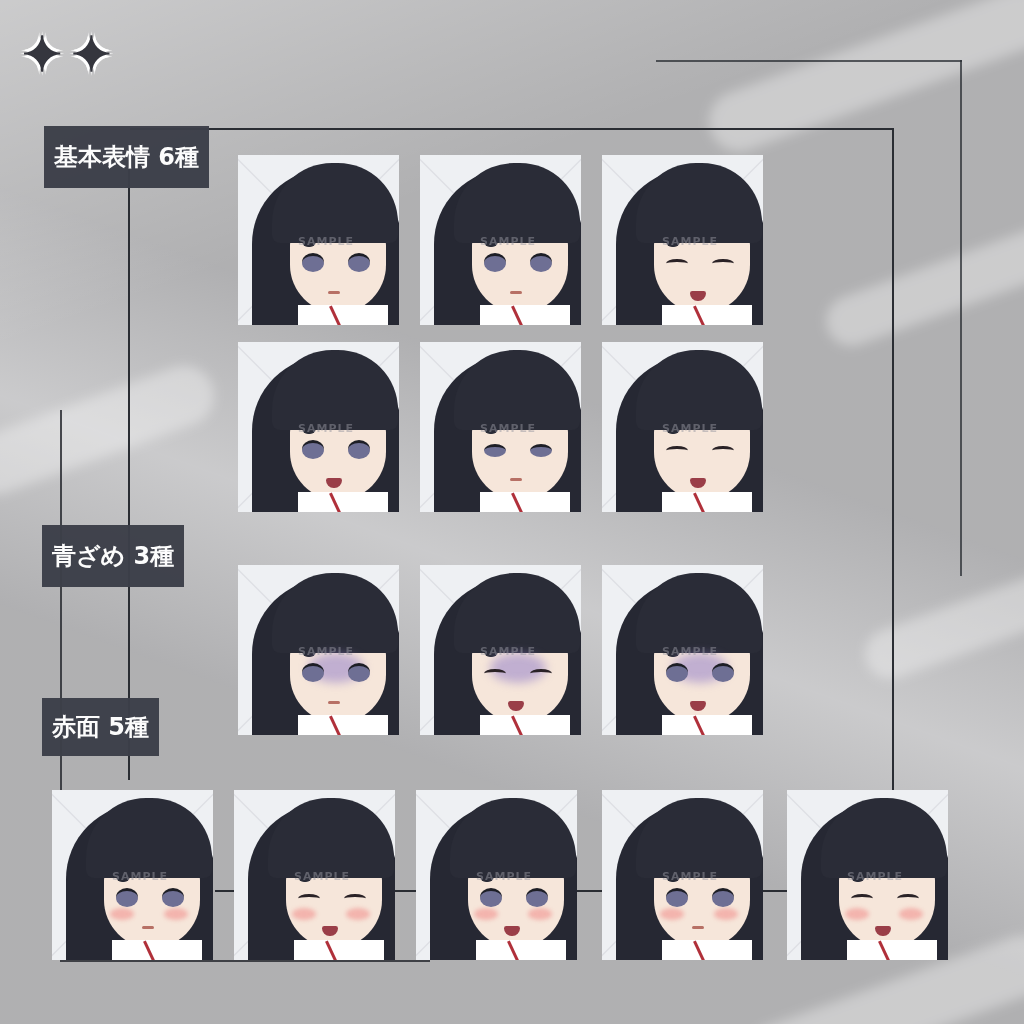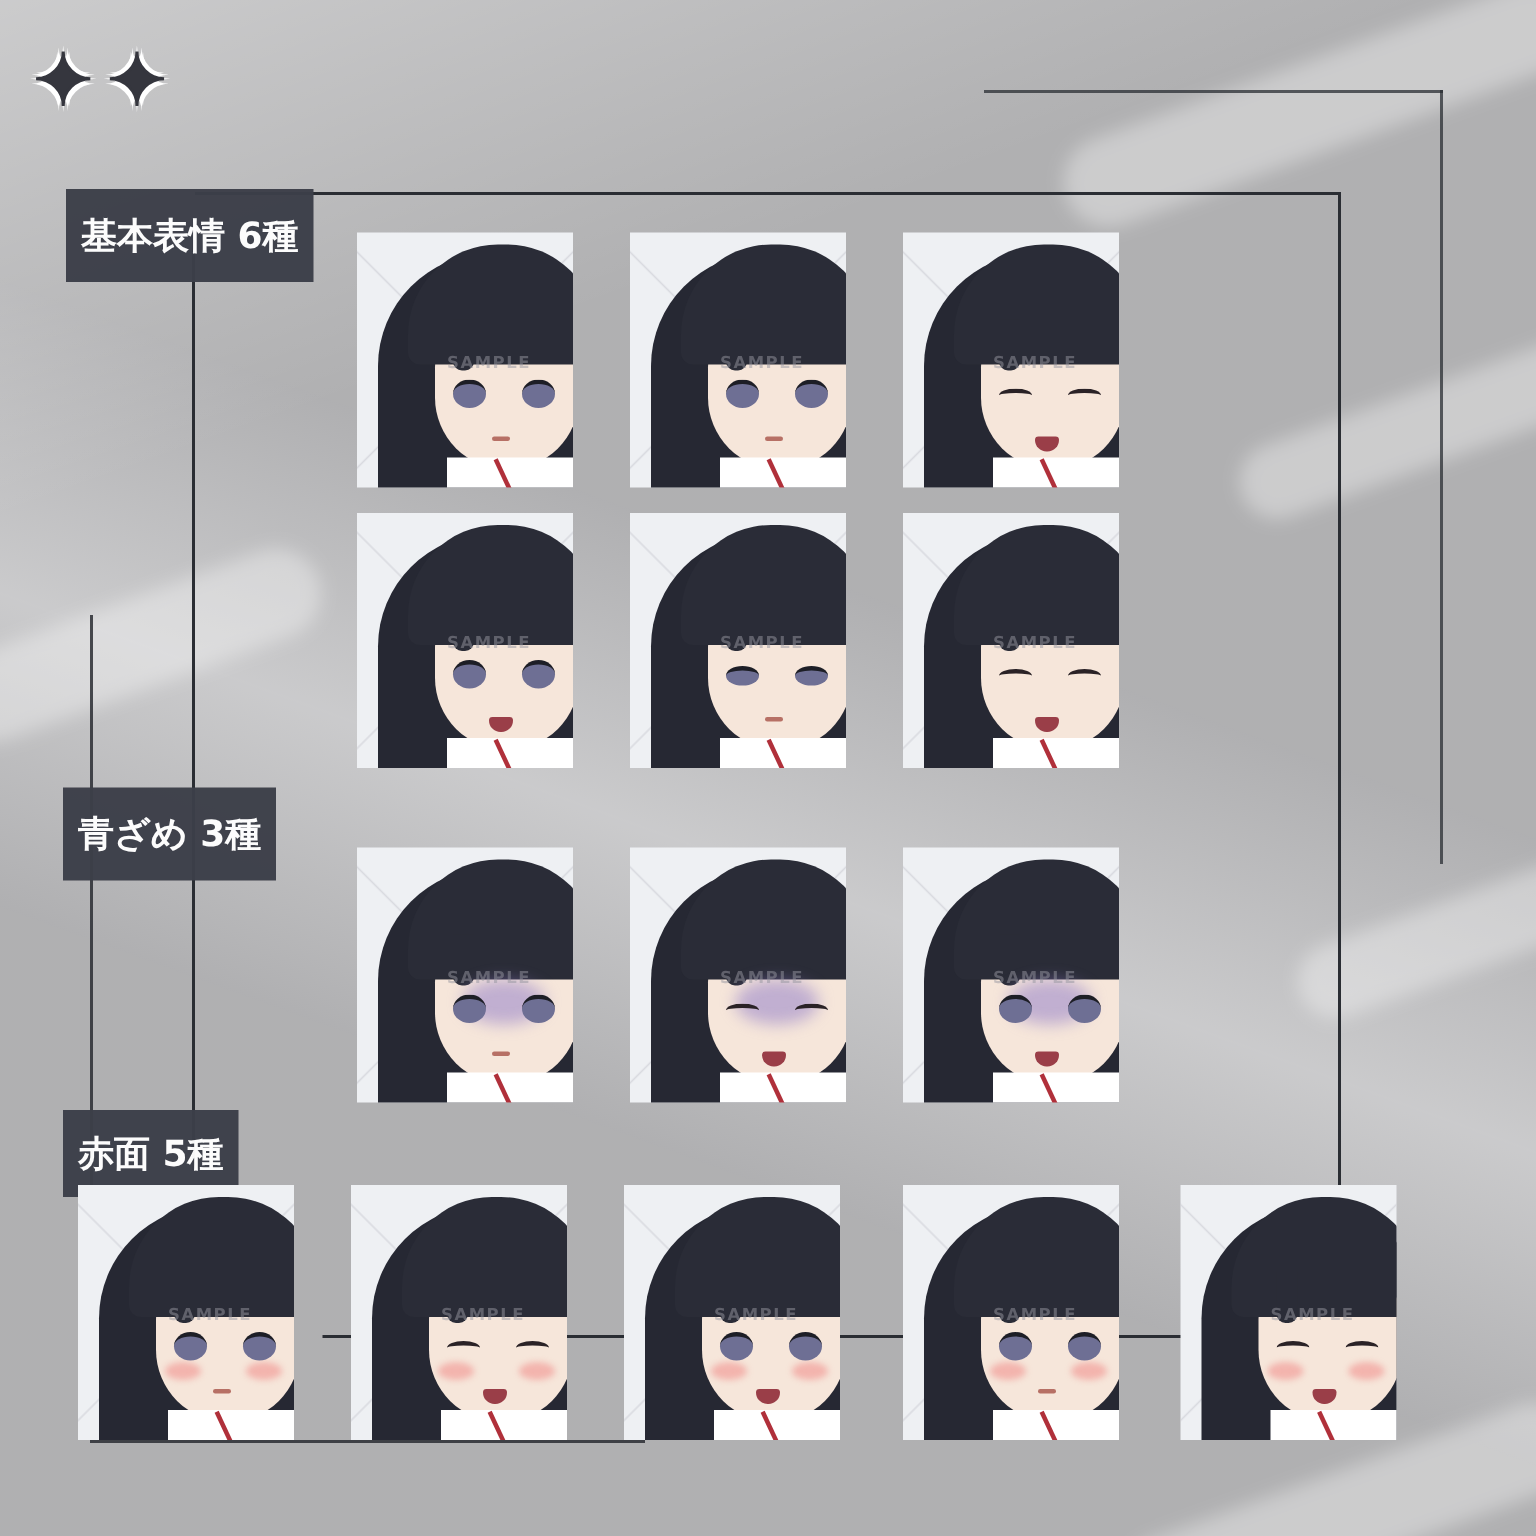--- a/index.html
+++ b/index.html
@@ -21,21 +21,21 @@
       4px 0 #fff,-4px 0 #fff,0 4px #fff,0 -4px #fff,
       3px 3px #fff,-3px -3px #fff,3px -3px #fff,-3px 3px #fff;
   }
   .title .star{font-size:48px;margin:0 4px;}
   .label{
     position:absolute;background:#3c3f49;color:#fff;font-weight:bold;
     font-size:24px;padding:0 10px;height:62px;display:flex;align-items:center;box-sizing:border-box;
     opacity:0.97;
   }
   .card{
-    position:absolute;width:144px;height:170px;background:#eef0f3;overflow:hidden;
+    position:absolute;width:161px;height:170px;background:#eef0f3;overflow:hidden;
   }
   .card .wm{position:absolute;left:0;top:0;right:0;bottom:0;
     background:
       linear-gradient(45deg, transparent 49.5%, rgba(180,180,190,0.35) 50%, transparent 50.5%),
       linear-gradient(-45deg, transparent 49.5%, rgba(180,180,190,0.35) 50%, transparent 50.5%);
   }
   .card .wmtext{position:absolute;font-size:11px;color:rgba(150,150,160,0.5);font-weight:bold;letter-spacing:1px;}
   .hair-back{position:absolute;left:14px;top:14px;width:150px;height:170px;background:#262833;border-radius:75px 75px 10px 10px;}
   .face{position:absolute;left:52px;top:60px;width:96px;height:98px;background:#f6e6da;border-radius:30px 30px 48px 48px;}
   .bangs{position:absolute;left:34px;top:8px;width:126px;height:80px;background:#2a2c37;border-radius:60px 60px 8px 8px;}
@@ -69,21 +69,21 @@
 <div class="line" style="left:60px;top:960px;width:370px;height:2px;opacity:.85;"></div>
 <div class="line" style="left:215px;top:890px;width:600px;height:2px;"></div>
 
 <div class="title">
   <span class="star">✦</span>
   <span class="star">✦</span>
 </div>
 
 <div class="label" style="left:44px;top:126px;">基本表情 6種</div>
 <div class="label" style="left:42px;top:525px;">青ざめ 3種</div>
-<div class="label" style="left:42px;top:740px;height:58px;">赤面 5種</div>
+<div class="label" style="left:42px;top:698px;height:58px;">赤面 5種</div>
 
 <div class="card" style="left:238px;top:155px;">
   <div class="wm"></div>
     <div class="hair-back"></div>
     <div class="face"></div>
     <div class="bangs"></div>
   <div class="eye l"></div>
     <div class="eye r"></div>
     <div class="mouth"></div>
     <div class="collar"></div>

